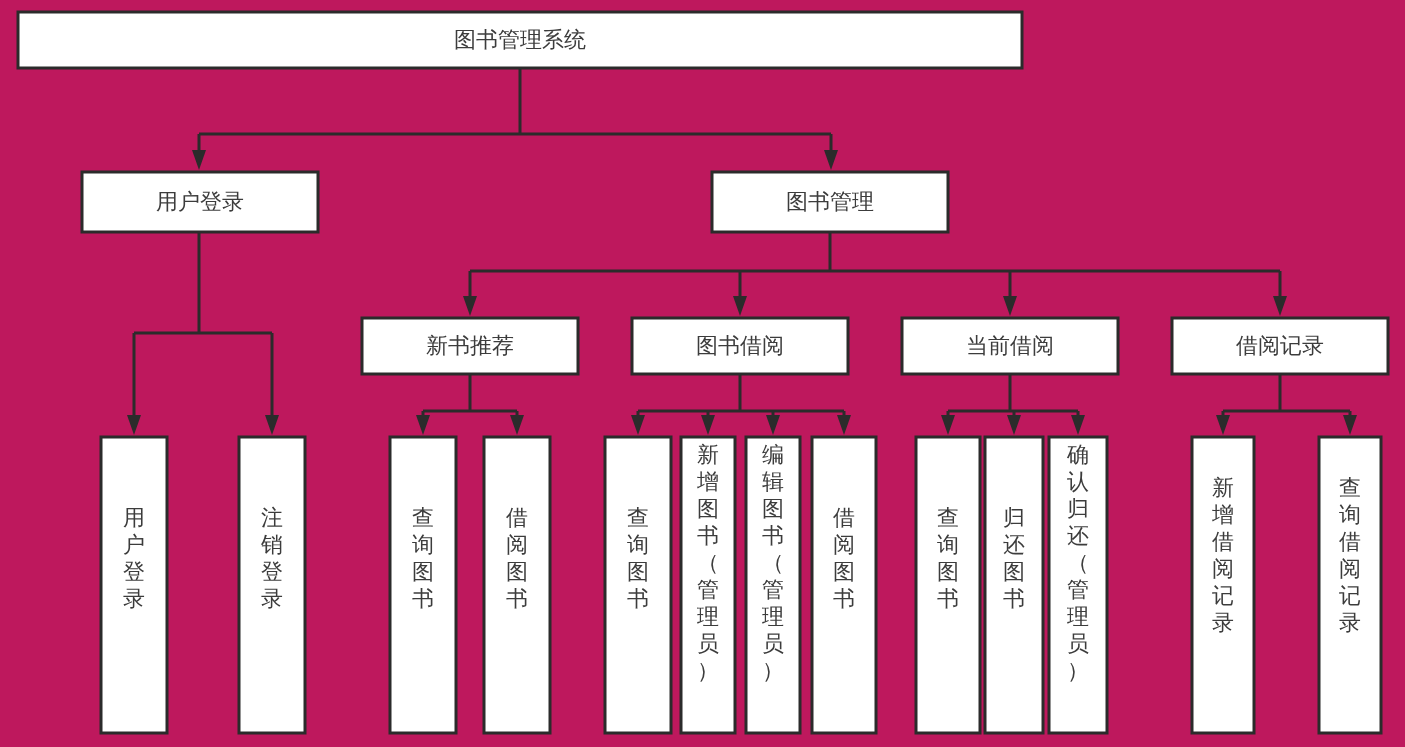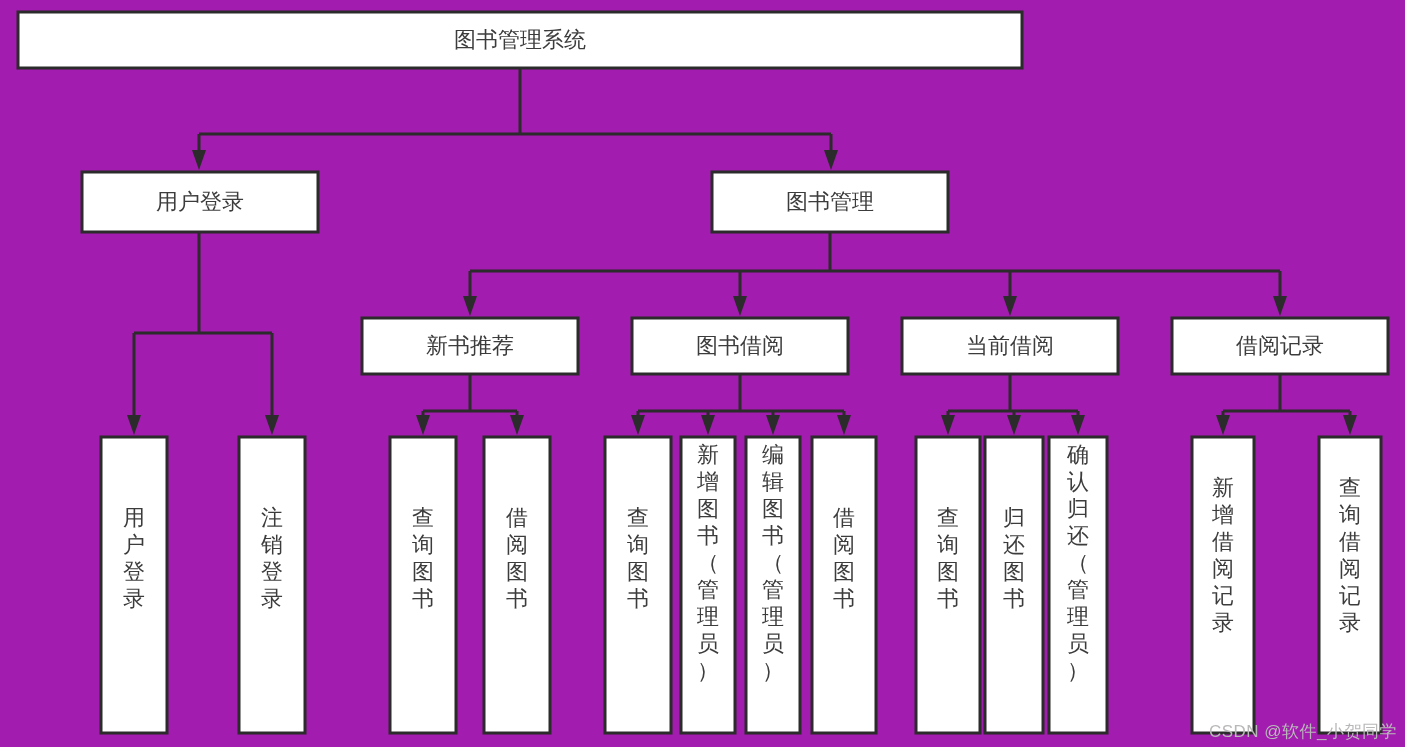--- a/index.html
+++ b/index.html
@@ -10,21 +10,21 @@
   body {
     width: 1405px;
     height: 747px;
     font-family: "Liberation Sans", "DejaVu Sans", sans-serif;
     overflow: hidden;
   }
   #diagram-root {
     position: relative;
     width: 1405px;
     height: 747px;
-    background: #a21caf;
+    background: #be185d;
   }
   svg.canvas {
     position: absolute;
     left: 0; top: 0;
     width: 1405px;
     height: 747px;
     display: block;
   }
   .node-rect {
     fill: #ffffff;
@@ -177,14 +177,13 @@
         <g>
           <rect x="1192" y="437" width="62" height="296" class="node-rect"></rect>
           <text class="node-label-v" x="1223" y="495" font-size="22"><tspan x="1223" dy="0">新</tspan><tspan x="1223" dy="27">增</tspan><tspan x="1223" dy="27">借</tspan><tspan x="1223" dy="27">阅</tspan><tspan x="1223" dy="27">记</tspan><tspan x="1223" dy="27">录</tspan></text>
         </g>
         <g>
           <rect x="1319" y="437" width="62" height="296" class="node-rect"></rect>
           <text class="node-label-v" x="1350" y="495" font-size="22"><tspan x="1350" dy="0">查</tspan><tspan x="1350" dy="27">询</tspan><tspan x="1350" dy="27">借</tspan><tspan x="1350" dy="27">阅</tspan><tspan x="1350" dy="27">记</tspan><tspan x="1350" dy="27">录</tspan></text>
         </g>
       </g>
   </svg>
-  <div class="watermark">CSDN @软件_小贺同学</div>
 </div>
 
 </body></html>

